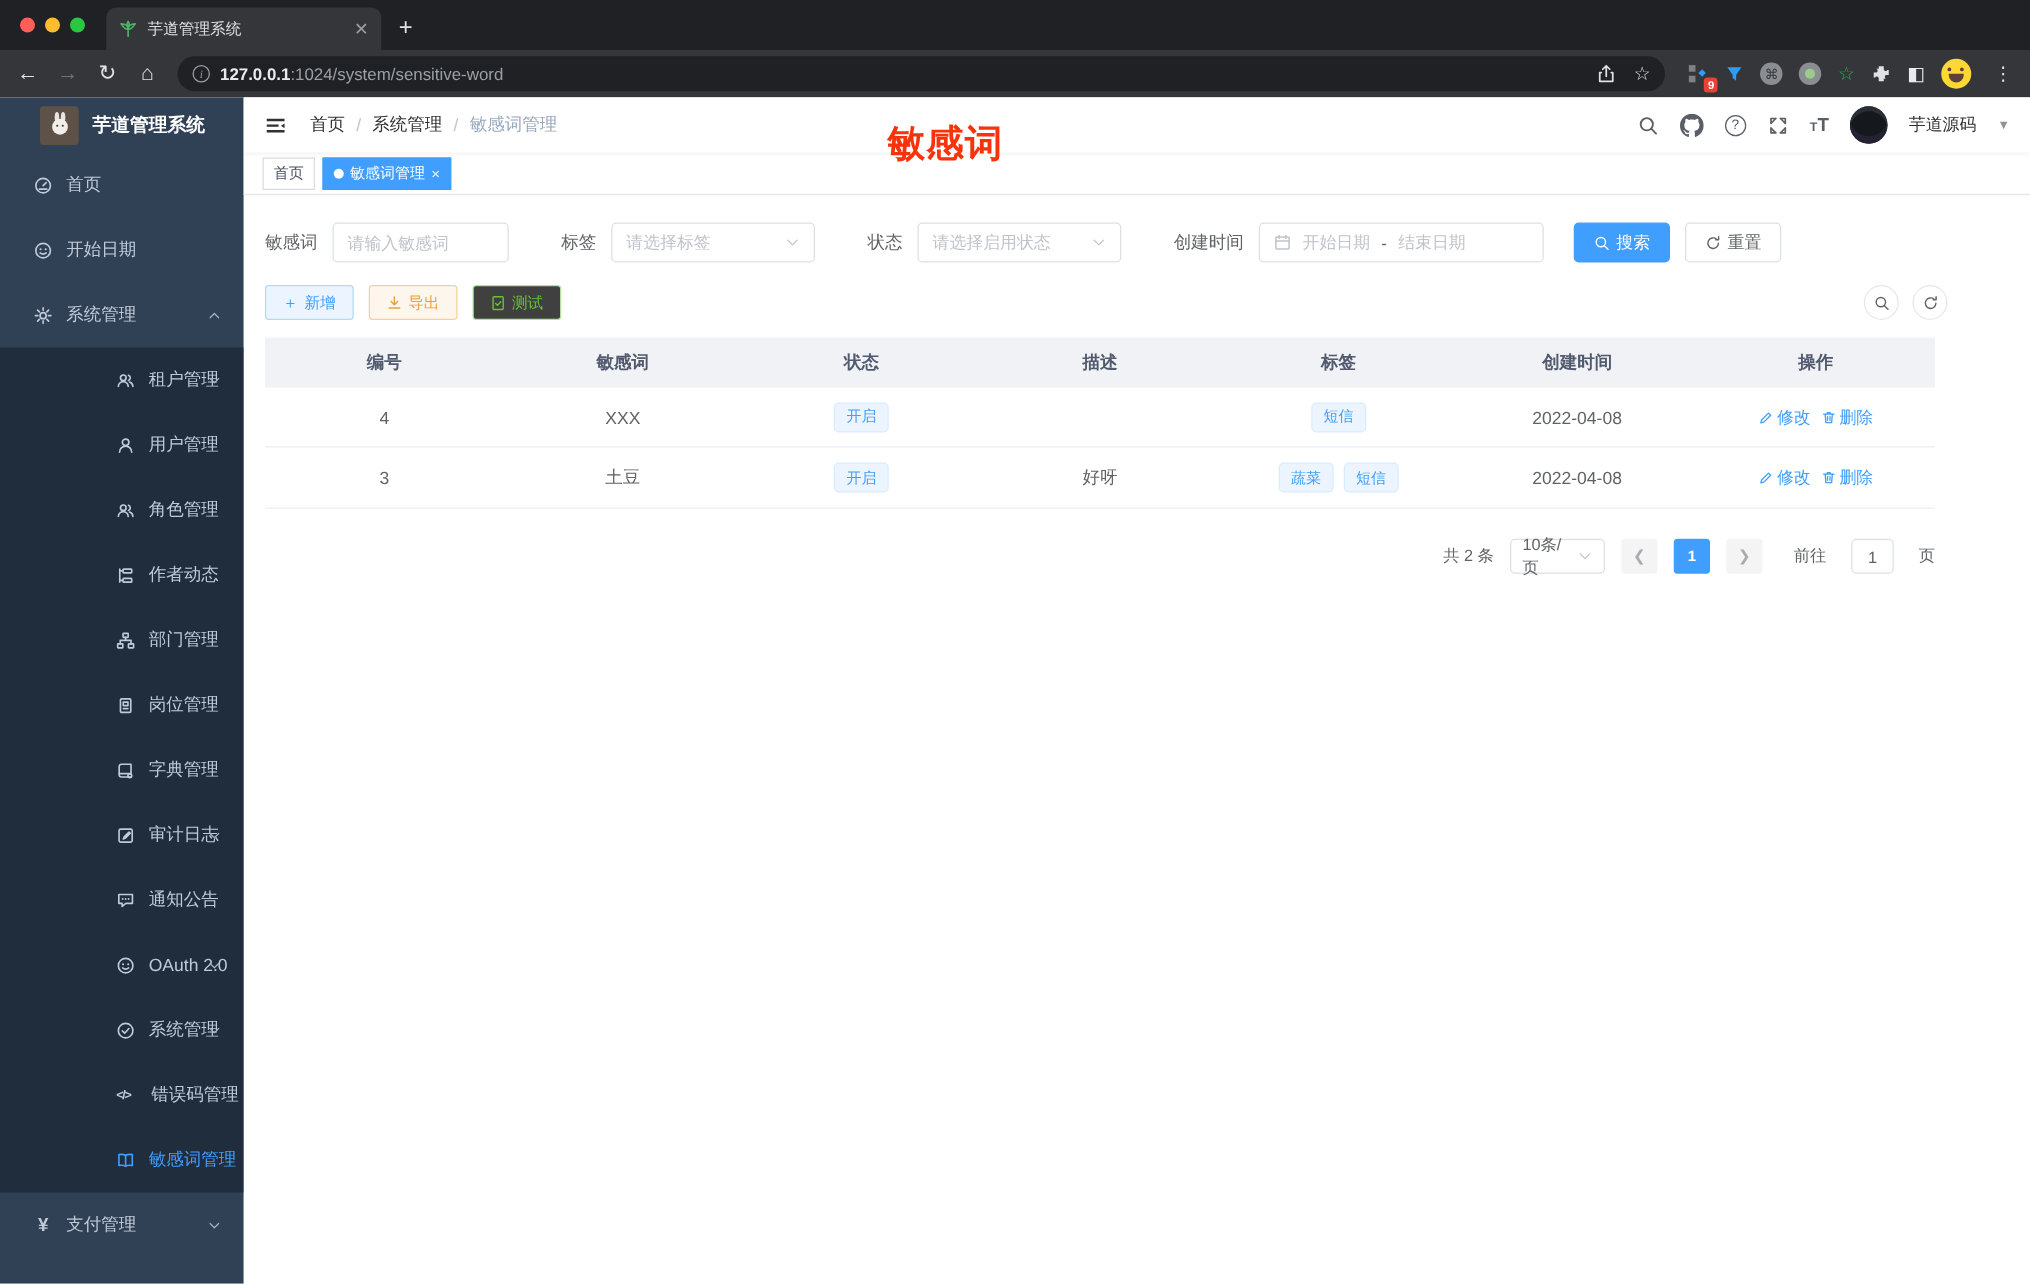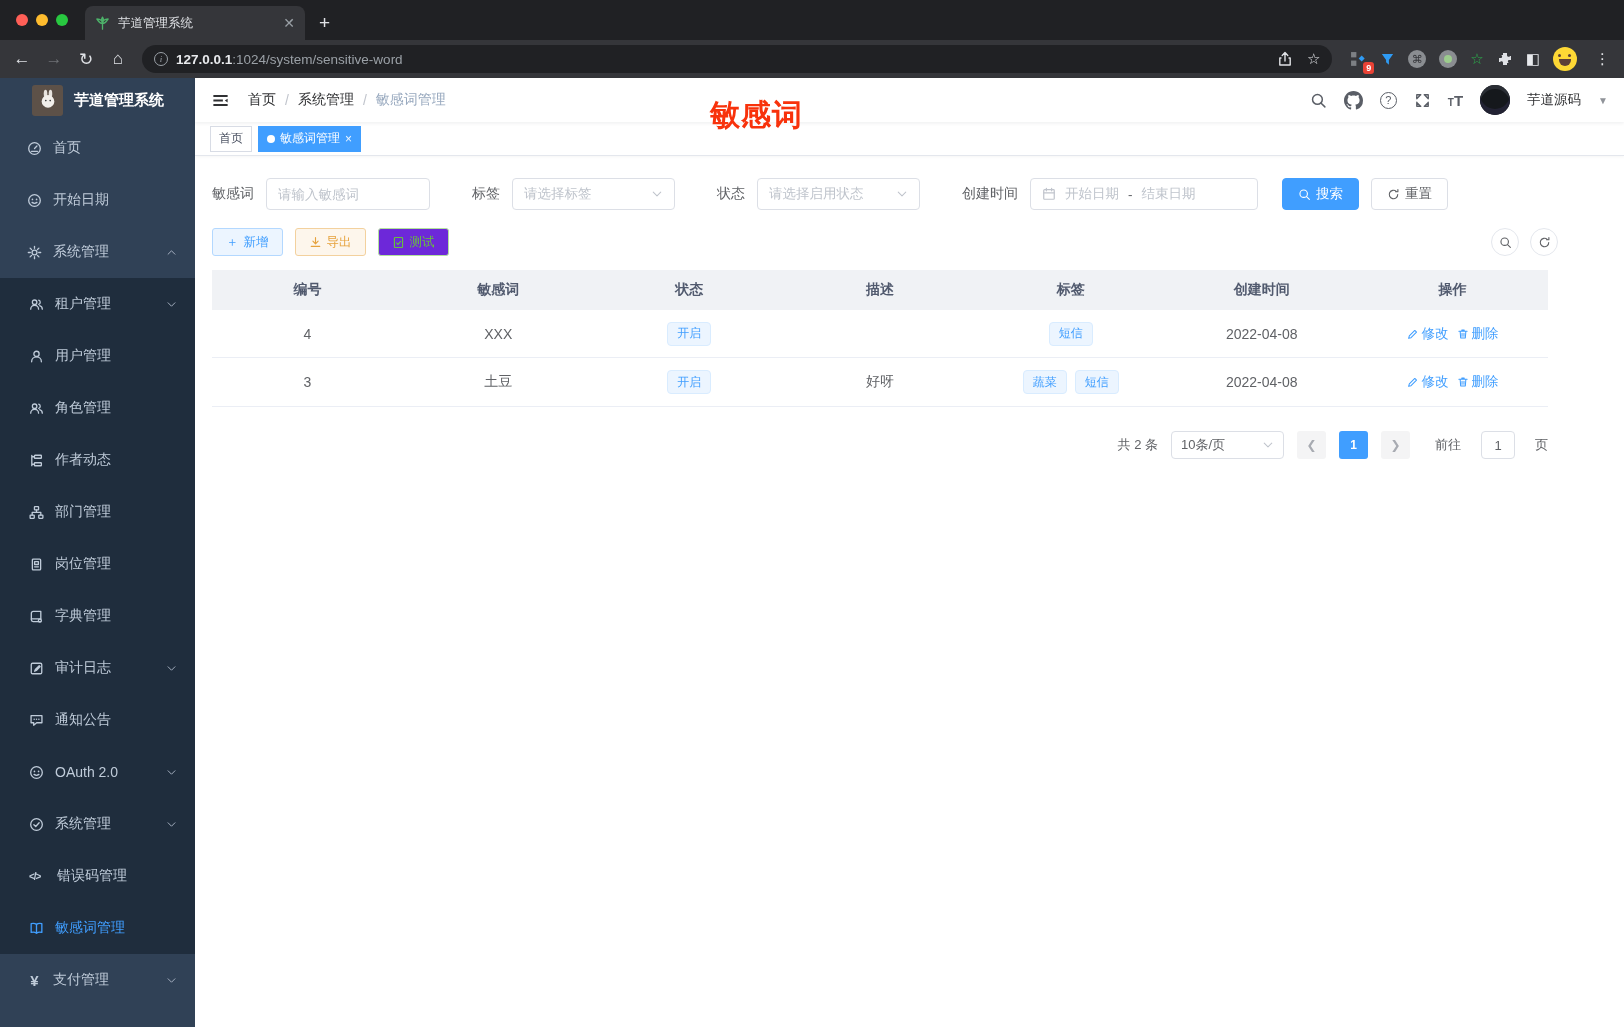--- a/index.html
+++ b/index.html
@@ -48,21 +48,21 @@
   .sidebar { width:195px; background:#304156; color:#bfcbd9; flex-shrink:0; display:flex; flex-direction:column; }
   .logo-row { height:44px; display:flex; align-items:center; padding-left:32px; gap:11px; }
   .logo-img { width:31px; height:31px; border-radius:3px; background:#5d5148; display:flex;
     align-items:center; justify-content:center; }
   .logo-title { color:#fff; font-size:15px; font-weight:700; }
   .menu { flex:1; display:flex; flex-direction:column; }
   .mi { height:52px; display:flex; align-items:center; gap:11px; padding-left:27px; font-size:14px;
     position:relative; cursor:pointer; }
   .mi .micon { flex-shrink:0; }
   .submenu { background:#1f2d3d; }
-  .submenu .mi { padding-left:29px; }
+  .submenu .mi { padding-left:45px;margin-left:48px; }
   .mi .caret { position:absolute; right:18px; color:#a7b1c2; }
   .mi.active { color:#409eff; }
   .yen { font-size:15px; font-weight:700; width:15px; text-align:center; }
   .codeg { font-size:10px; font-weight:700; letter-spacing:-1px; width:17px; }
 
   .main { flex:1; display:flex; flex-direction:column; background:#fff; position:relative; }
   .hdr { height:44px; display:flex; align-items:center; padding:0 16px;
     box-shadow:0 1px 4px rgba(0,21,41,.08); position:relative; z-index:2; background:#fff; }
   .hamb { margin-right:18px; display:flex; }
   .crumb { display:flex; align-items:center; gap:9px; font-size:14px; color:#303133; }
@@ -90,56 +90,56 @@
 
   .content { flex:1; padding:22px 0 0 17px; }
   .inner { width:1336px; }
 
   
   .filters { display:flex; align-items:center; gap:12px; flex-wrap:nowrap; }
   .fgroup { display:flex; align-items:center; gap:12px; margin-right:30px; }
   .flabel { font-size:14px; color:#606266; white-space:nowrap; }
   .finput, .fselect, .fdate { height:32px; border:1px solid #dcdfe6; border-radius:4px;
     display:flex; align-items:center; padding:0 11px; font-size:13.5px; background:#fff; }
-  .finput { width:164px; color:#606266; }
+  .finput { width:141px; color:#606266; }
   .finput::placeholder { color:#bfc4cc; }
   input.finput { outline:none; }
   .fselect { width:163px; color:#bfc4cc; justify-content:space-between; cursor:pointer; }
   .fdate { width:228px; color:#bfc4cc; gap:9px; }
   .fdate .dsep { color:#606266; }
   .btn { height:32px; border-radius:4px; display:inline-flex; align-items:center; justify-content:center;
     gap:5px; font-size:13.5px; padding:0 15px; cursor:pointer; border:1px solid #dcdfe6; background:#fff; color:#606266; }
   .btn.primary { background:#409eff; border-color:#409eff; color:#fff; }
 
   
   .ops { display:flex; align-items:center; margin-top:18px; gap:12px; }
   .sbtn { height:28px; padding:0 13px; font-size:12.5px; border-radius:3px; display:inline-flex;
     align-items:center; gap:5px; cursor:pointer; }
   .sbtn.add { background:#ecf5ff; border:1px solid #b3d8ff; color:#409eff; }
   .sbtn.exp { background:#fdf6ec; border:1px solid #f3d19e; color:#e6a23c; }
-  .sbtn.test { background:#6d28d9; border:1px solid #b3e19d; color:#67c23a; }
+  .sbtn.test { background:#404040; border:1px solid #b3e19d; color:#67c23a; }
   .ops-right { margin-left:auto; display:flex; gap:11px; margin-right:-10px; }
   .cbtn { width:28px; height:28px; border-radius:50%; border:1px solid #e4e7ed; background:#fff;
     display:flex; align-items:center; justify-content:center; color:#606266; cursor:pointer; }
 
   
   .table { margin-top:14px; border-bottom:1px solid #ebeef5; }
   .trow { display:grid; grid-template-columns:repeat(7,1fr); align-items:center; }
   .thead { background:#f0f2f5; height:40px; font-weight:700; color:#515a6e; font-size:14px; }
   .tbody-row { height:48px; border-bottom:1px solid #ebeef5; font-size:14px; color:#606266; }
   .tbody-row:last-child { border-bottom:none; }
   .cell { text-align:center; display:flex; justify-content:center; align-items:center; gap:8px; }
   .tag-blue { background:#ecf5ff; border:1px solid #d9ecff; color:#409eff; font-size:12px;
     height:24px; padding:0 9px; border-radius:4px; display:inline-flex; align-items:center; }
   .lnk { color:#409eff; font-size:13.5px; display:inline-flex; align-items:center; gap:3px; cursor:pointer; }
 
   
   .pager { display:flex; align-items:center; justify-content:flex-end; margin-top:24px; gap:13px;
     font-size:13px; color:#606266; }
-  .psel { width:113px; height:28px; border:1px solid #dcdfe6; border-radius:4px; display:flex;
+  .psel { width:76px; height:28px; border:1px solid #dcdfe6; border-radius:4px; display:flex;
     align-items:center; justify-content:space-between; padding:0 9px; color:#606266; cursor:pointer; }
   .pbtn { width:29px; height:28px; border-radius:3px; background:#f4f4f5; color:#a8abb2;
     display:flex; align-items:center; justify-content:center; font-size:12px; cursor:pointer; }
   .pbtn.cur { background:#409eff; color:#fff; font-weight:700; }
   .goto { display:flex; align-items:center; gap:20px; margin-left:12px; }
   .goto input { width:34px; height:28px; border:1px solid #dcdfe6; border-radius:4px;
     text-align:center; font-size:13px; color:#606266; outline:none; }
 
   svg { display:block; }
   .st { fill:none; stroke:currentColor; stroke-width:1.4; stroke-linecap:round; stroke-linejoin:round; }

